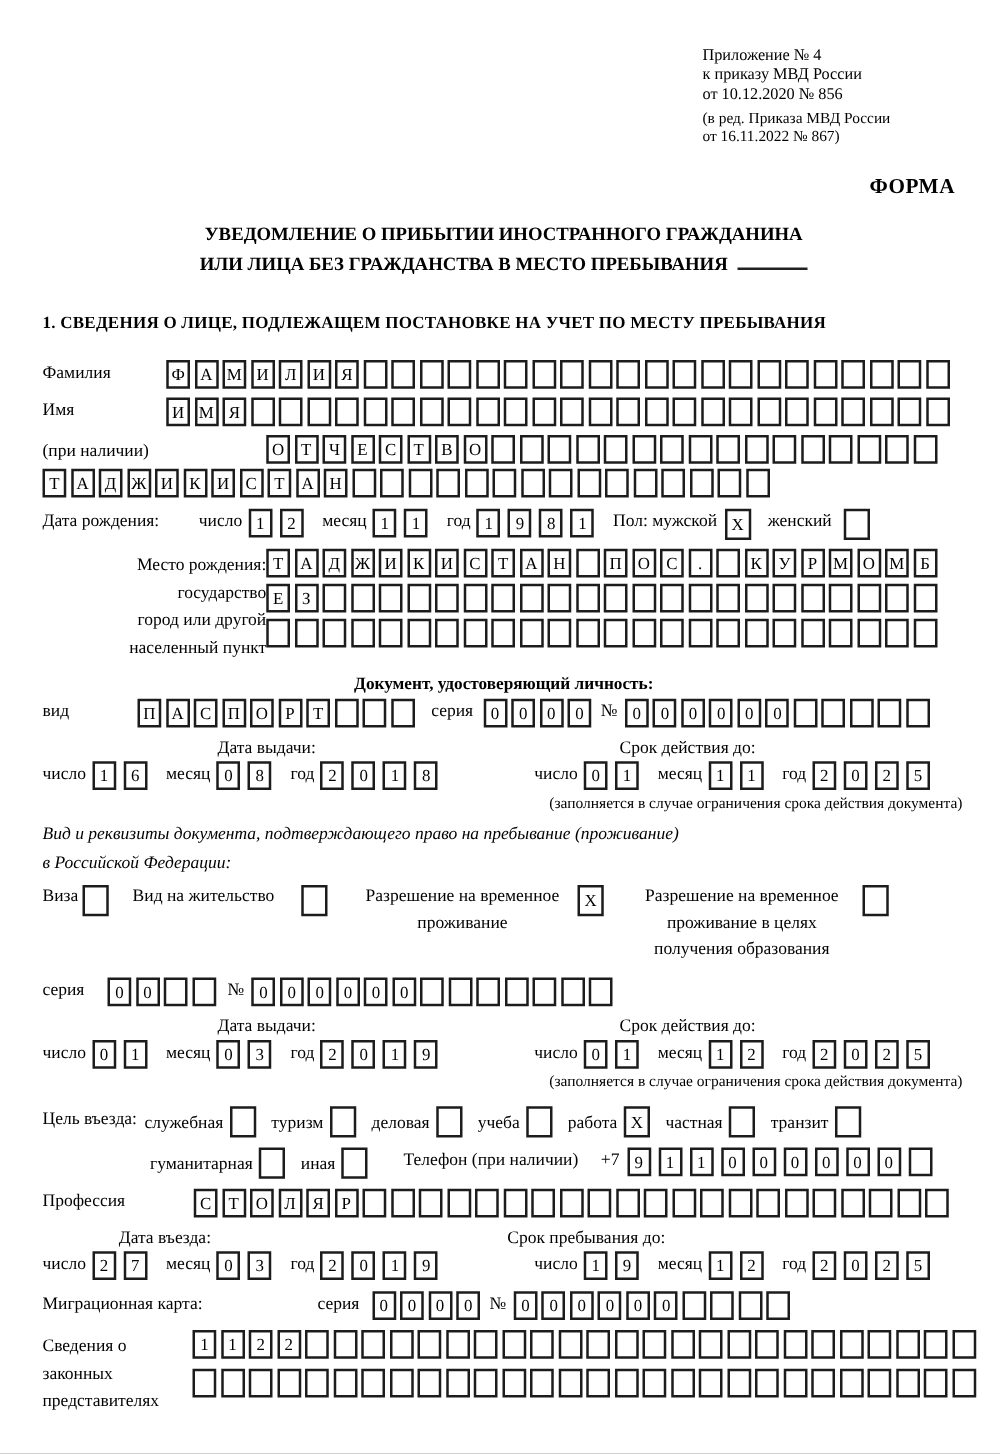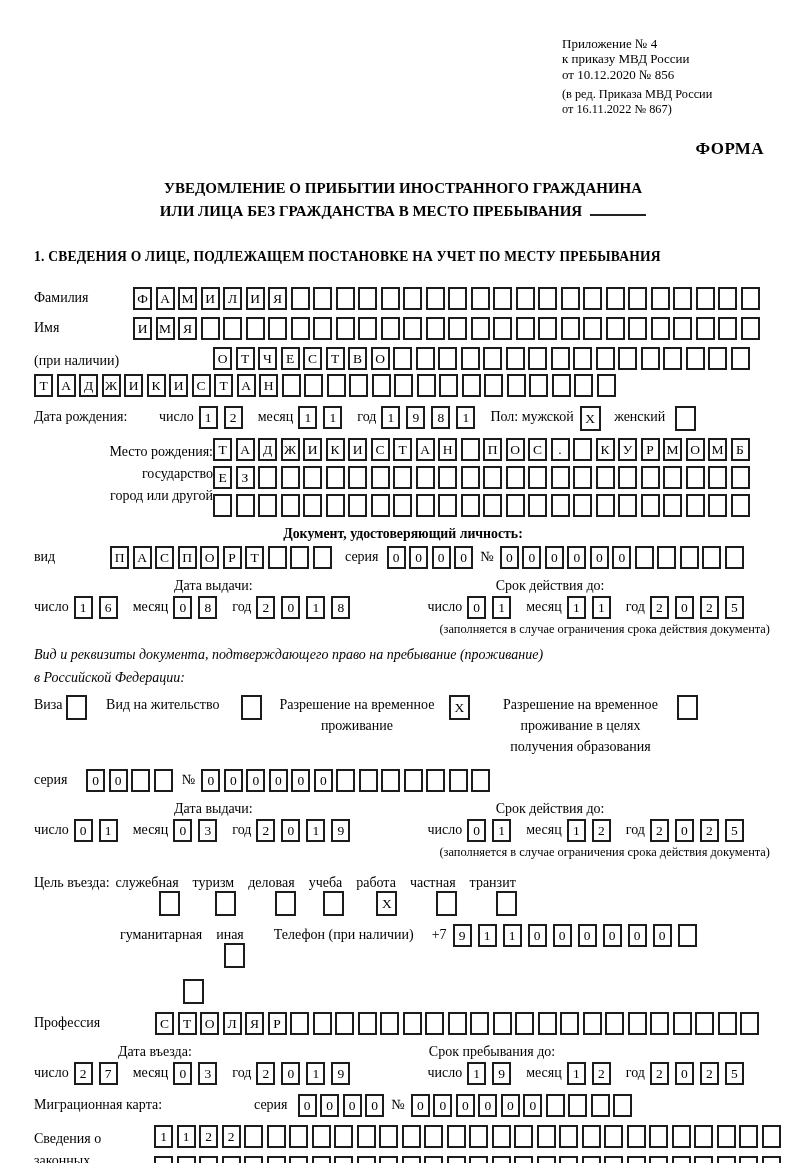--- a/index.html
+++ b/index.html
@@ -48,21 +48,21 @@
   .plain{margin-top:10px;font-size:14px;font-style:italic;}
   
   .optrow{display:flex;align-items:flex-start;margin-top:8px;}
   .opt{display:flex;align-items:flex-start;}
   .opt .cap{text-align:center;line-height:1.5;}
   .opt .cbx{margin-left:8px;margin-top:1px;}
   .capw{width:168px;}
   .capw2{width:178px;}
   .purpose{display:flex;align-items:flex-start;margin-top:12px;flex-wrap:nowrap;}
   .purpose .lbl{margin-right:6px;}
-  .pitem{display:inline-flex;align-items:flex-end;margin-right:9px;flex-direction:column;}
+  .pitem{display:inline-flex;align-items:center;margin-right:9px;}
   .pitem .lbl{margin-right:5px;}
 </style>
 </head>
 <body>
 
 <div class="page">
 
   <div class="annex">
     <div>Приложение № 4</div>
     <div>к приказу МВД России</div>
@@ -242,20 +242,21 @@
     <span class="cells cbox">
         <span class="cell"></span>
       </span>
   </div>
 
   <div class="frow" style="margin-top:7px;text-align:right;">
     <span class="lblcol w179">
       <div>Место рождения:</div>
       <div>государство</div>
       <div>город или другой</div>
+      <div>населенный пункт</div>
     </span>
     <span class="stack">
       <span class="cells">
           <span class="cell">Т</span>
           <span class="cell">А</span>
           <span class="cell">Д</span>
           <span class="cell">Ж</span>
           <span class="cell">И</span>
           <span class="cell">К</span>
           <span class="cell">И</span>
@@ -427,21 +428,21 @@
       <span class="cells cbox cbx" style="margin-left:3px;">
           <span class="cell"></span>
         </span>
     </span>
     <span class="opt" style="margin-left:16px;">
       <span class="cap">Вид на жительство</span>
       <span class="cells cbox cbx" style="margin-left:22px;">
           <span class="cell"></span>
         </span>
     </span>
-    <span class="opt" style="margin-left:7px;">
+    <span class="opt" style="margin-left:20px;">
       <span class="cap capw">Разрешение на временное проживание</span>
       <span class="cells cbox cbx">
           <span class="cell">X</span>
         </span>
     </span>
     <span class="opt" style="margin-left:18px;">
       <span class="cap capw2">Разрешение на временное проживание в целях получения образования</span>
       <span class="cells cbox cbx">
           <span class="cell"></span>
         </span>
@@ -559,21 +560,21 @@
         </span>
       </span>
     <span class="pitem">
         <span class="lbl">транзит</span>
         <span class="cells cbox">
           <span class="cell"></span>
         </span>
       </span>
   </div>
   <div class="purpose" style="margin-top:8px;">
-    <span class="pitem" style="margin-left:86px;gap:36px;">
+    <span class="pitem" style="margin-left:86px;">
         <span class="lbl">гуманитарная</span>
         <span class="cells cbox">
           <span class="cell"></span>
         </span>
       </span>
     <span class="pitem">
         <span class="lbl">иная</span>
         <span class="cells cbox">
           <span class="cell"></span>
         </span>
@@ -621,21 +622,21 @@
         <span class="cell"></span>
         <span class="cell"></span>
         <span class="cell"></span>
         <span class="cell"></span>
         <span class="cell"></span>
         <span class="cell"></span>
       </span>
   </div>
 
   <div class="dates-head">
-    <span style="margin-left:84px;">Дата въезда:</span>
+    <span style="margin-left:61px;">Дата въезда:</span>
     <span style="margin-left:237px;">Срок пребывания до:</span>
   </div>
   <div class="dates-row">
     <span class="dgroup dcell">
       <span class="lbl">число</span>
       <span class="cells">
           <span class="cell">2</span>
           <span class="cell">7</span>
         </span>
       <span class="lbl">месяц</span>

